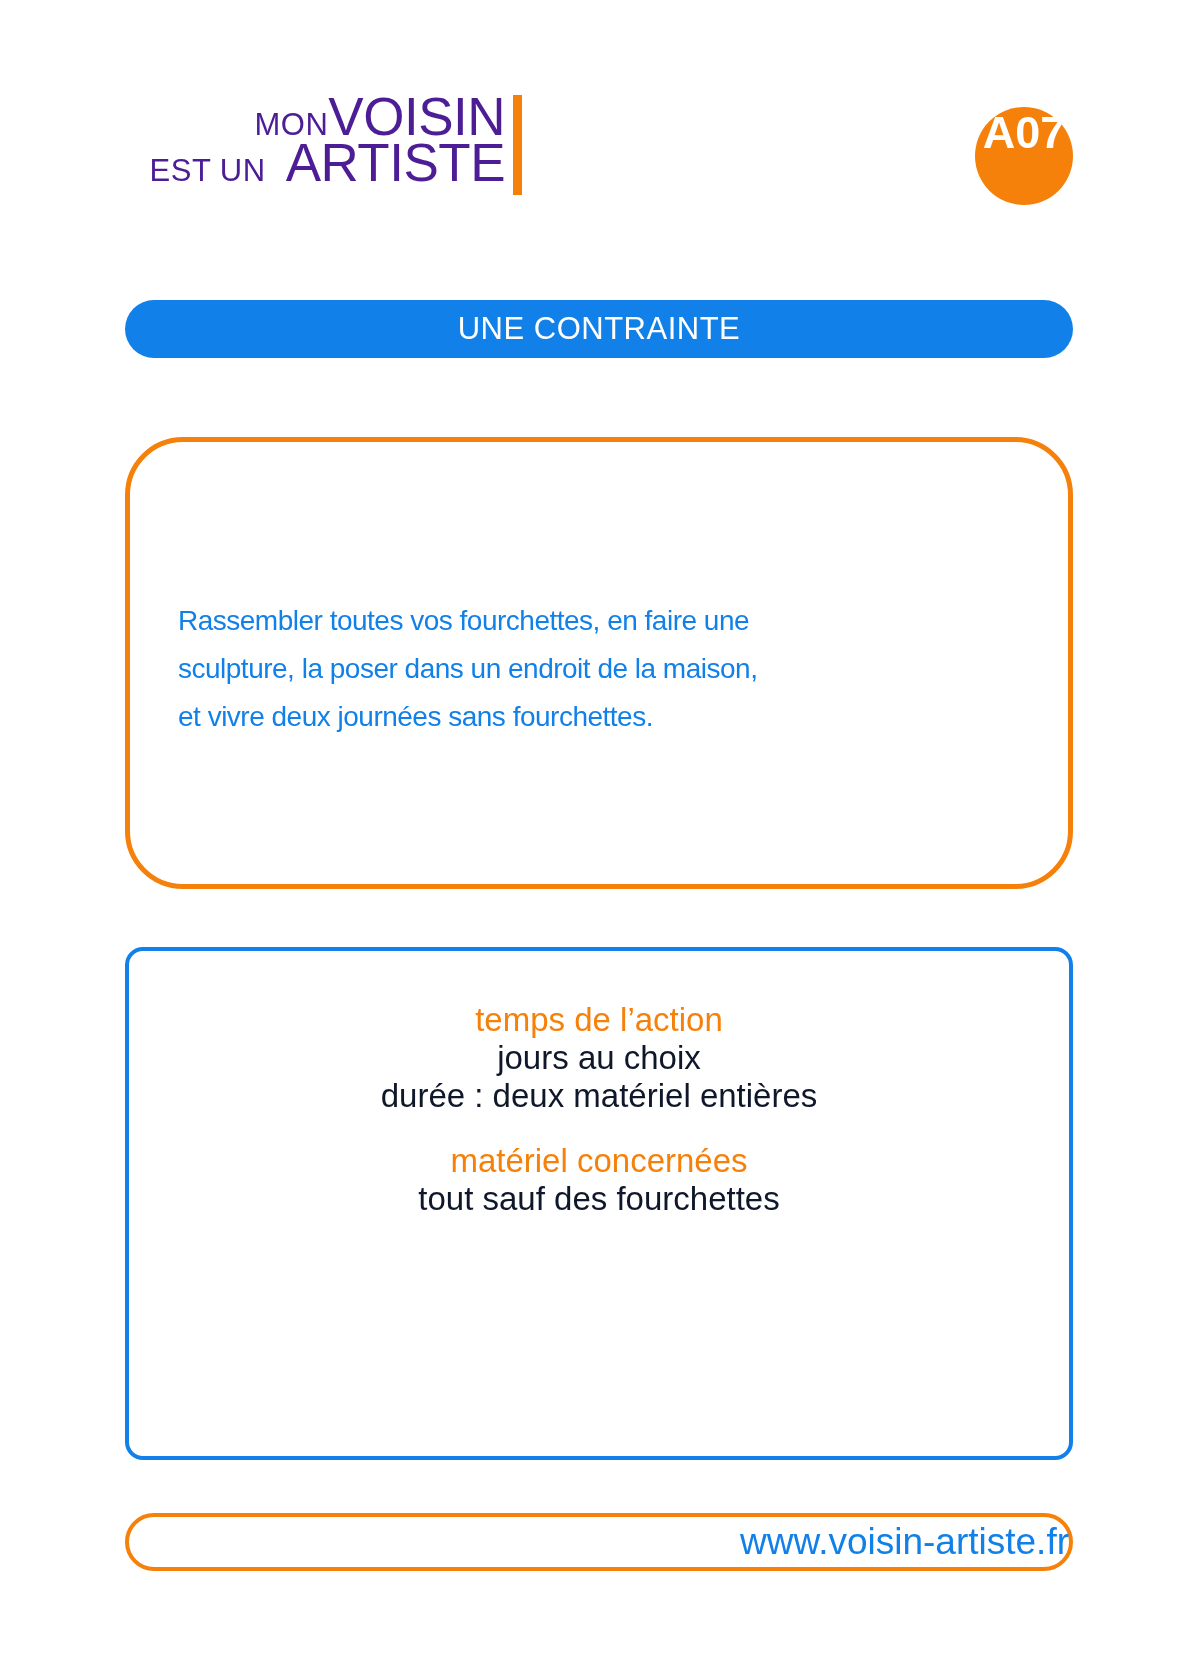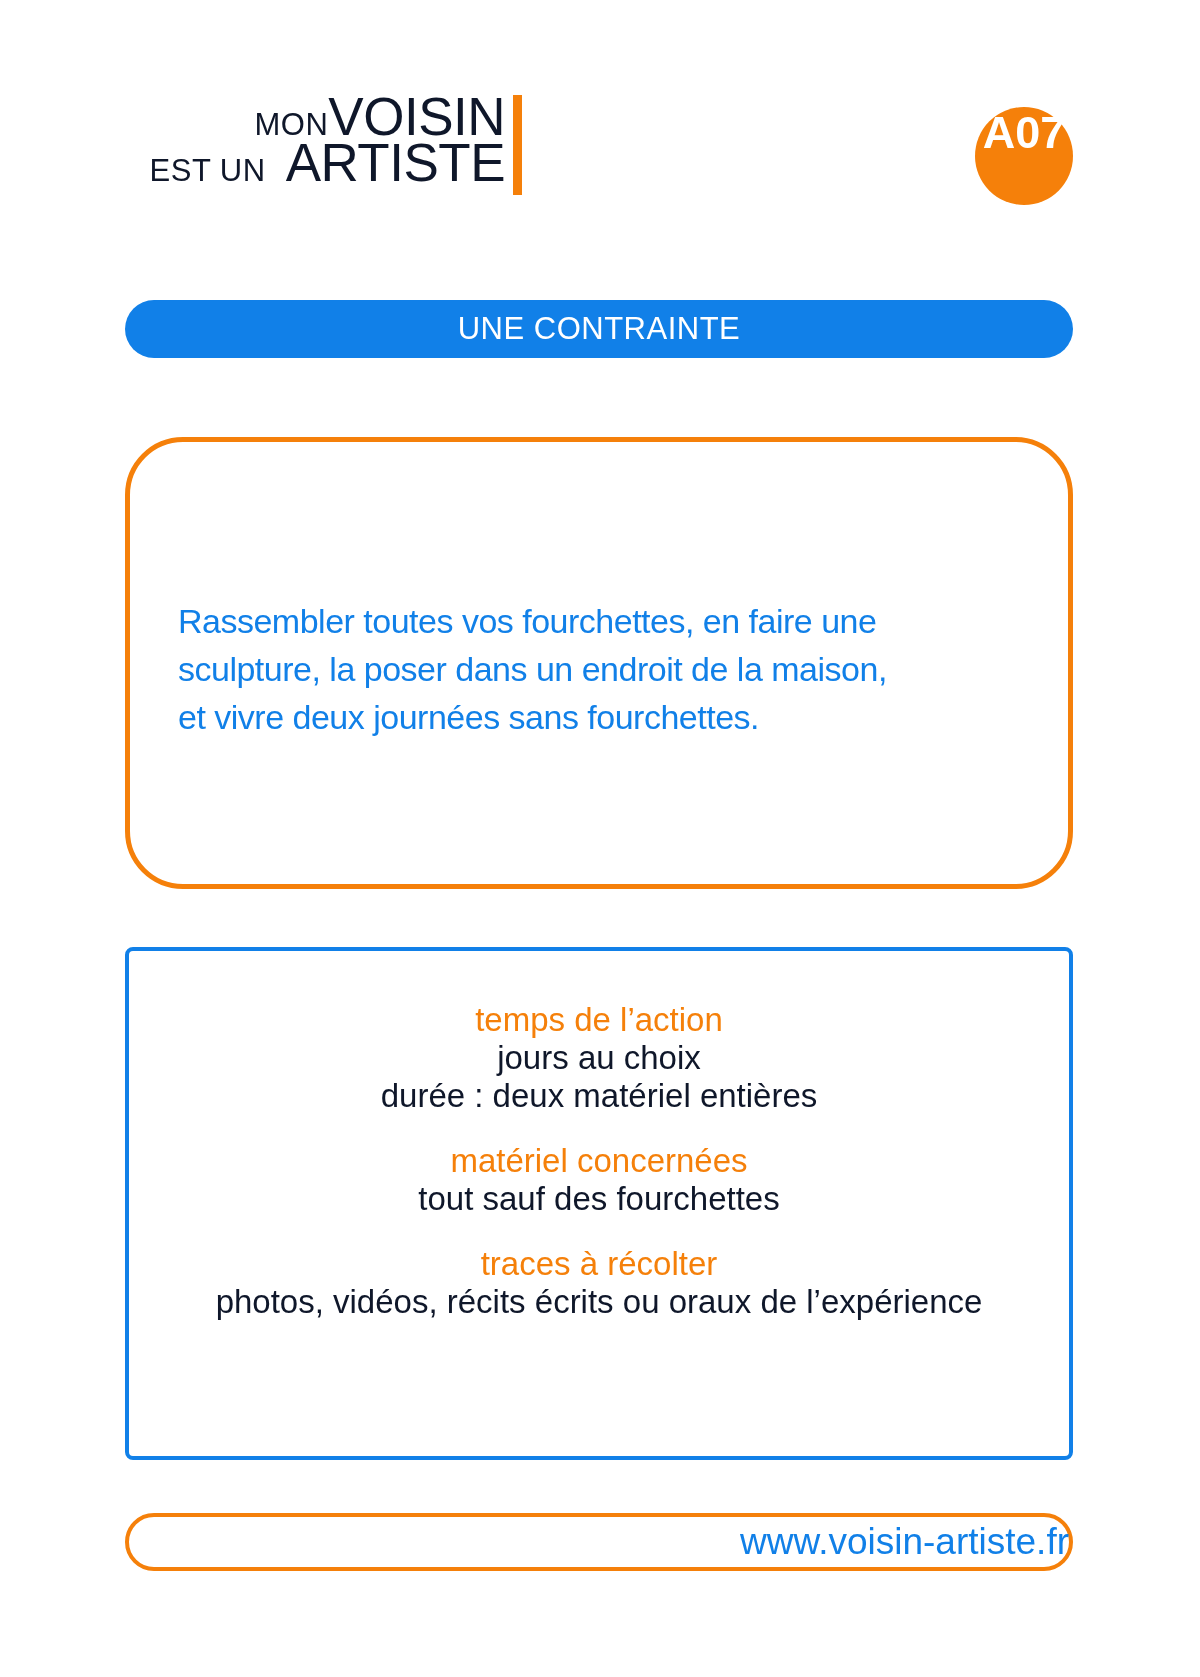--- a/index.html
+++ b/index.html
@@ -18,21 +18,21 @@
 
   
   .logo {
     position: absolute;
     left: 0px;
     top: 90px;
     width: 505px;
     display: flex;
     flex-direction: column;
     align-items: flex-end;
-    color: #0f172a;
+    color: #4c1d95;
     line-height: 1;
     letter-spacing: -0.5px;
   }
   .logo-line {
     display: flex;
     align-items: baseline;
     white-space: nowrap;
   }
   .logo-line2 { margin-top: -7px; gap: 20px; }
   .logo-small { font-size: 31px; letter-spacing: 0.5px; }
@@ -92,36 +92,36 @@
     border: 5px solid #F5800A;
     border-radius: 58px;
     background: #ffffff;
   }
   .constraint-text {
     position: absolute;
     left: 48px;
     top: 155px;
     width: 860px;
     color: #1180E8;
-    font-size: 34px;
+    font-size: 28px;
     line-height: 48px;
     letter-spacing: -0.5px;
   }
   .constraint-line { white-space: nowrap; }
 
   
   .details-box {
     position: absolute;
     left: 125px;
     top: 947px;
     width: 948px;
     height: 513px;
     box-sizing: border-box;
     border: 4px solid #1180E8;
-    border-radius: 8px;
+    border-radius: 18px;
     background: #ffffff;
     text-align: center;
     padding-top: 50px;
   }
   .section { margin-bottom: 27px; }
   .section-heading {
     color: #F5800A;
     font-size: 33px;
     line-height: 38px;
   }
@@ -190,24 +190,20 @@
       <div class="section-line">jours au choix</div>
       <div class="section-line">durée : deux matériel entières</div>
     </div>
 
 
     <div class="section">
       <div class="section-heading">matériel concernées</div>
       <div class="section-line">tout sauf des fourchettes</div>
     </div>
 
-    <div class="section">
-      <div class="section-heading">traces à récolter</div>
-      <div class="section-line">photos, vidéos, récits écrits ou oraux de l’expérience</div>
-    </div>
 
   </div>
 
   <div class="footer-pill">
     <span>www.voisin-artiste.fr</span>
   </div>
 
 </div>
 
 </body></html>

